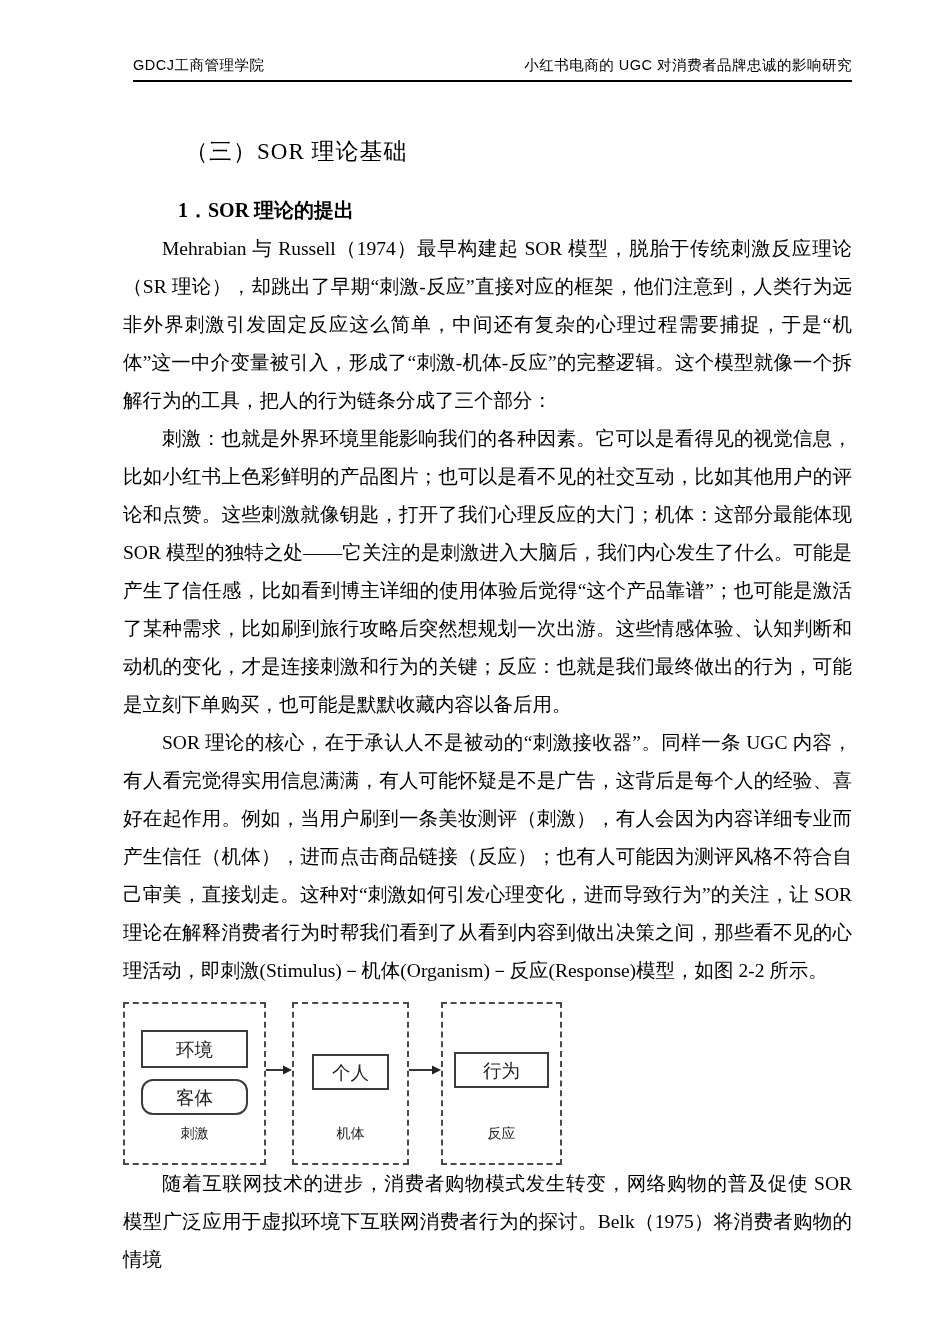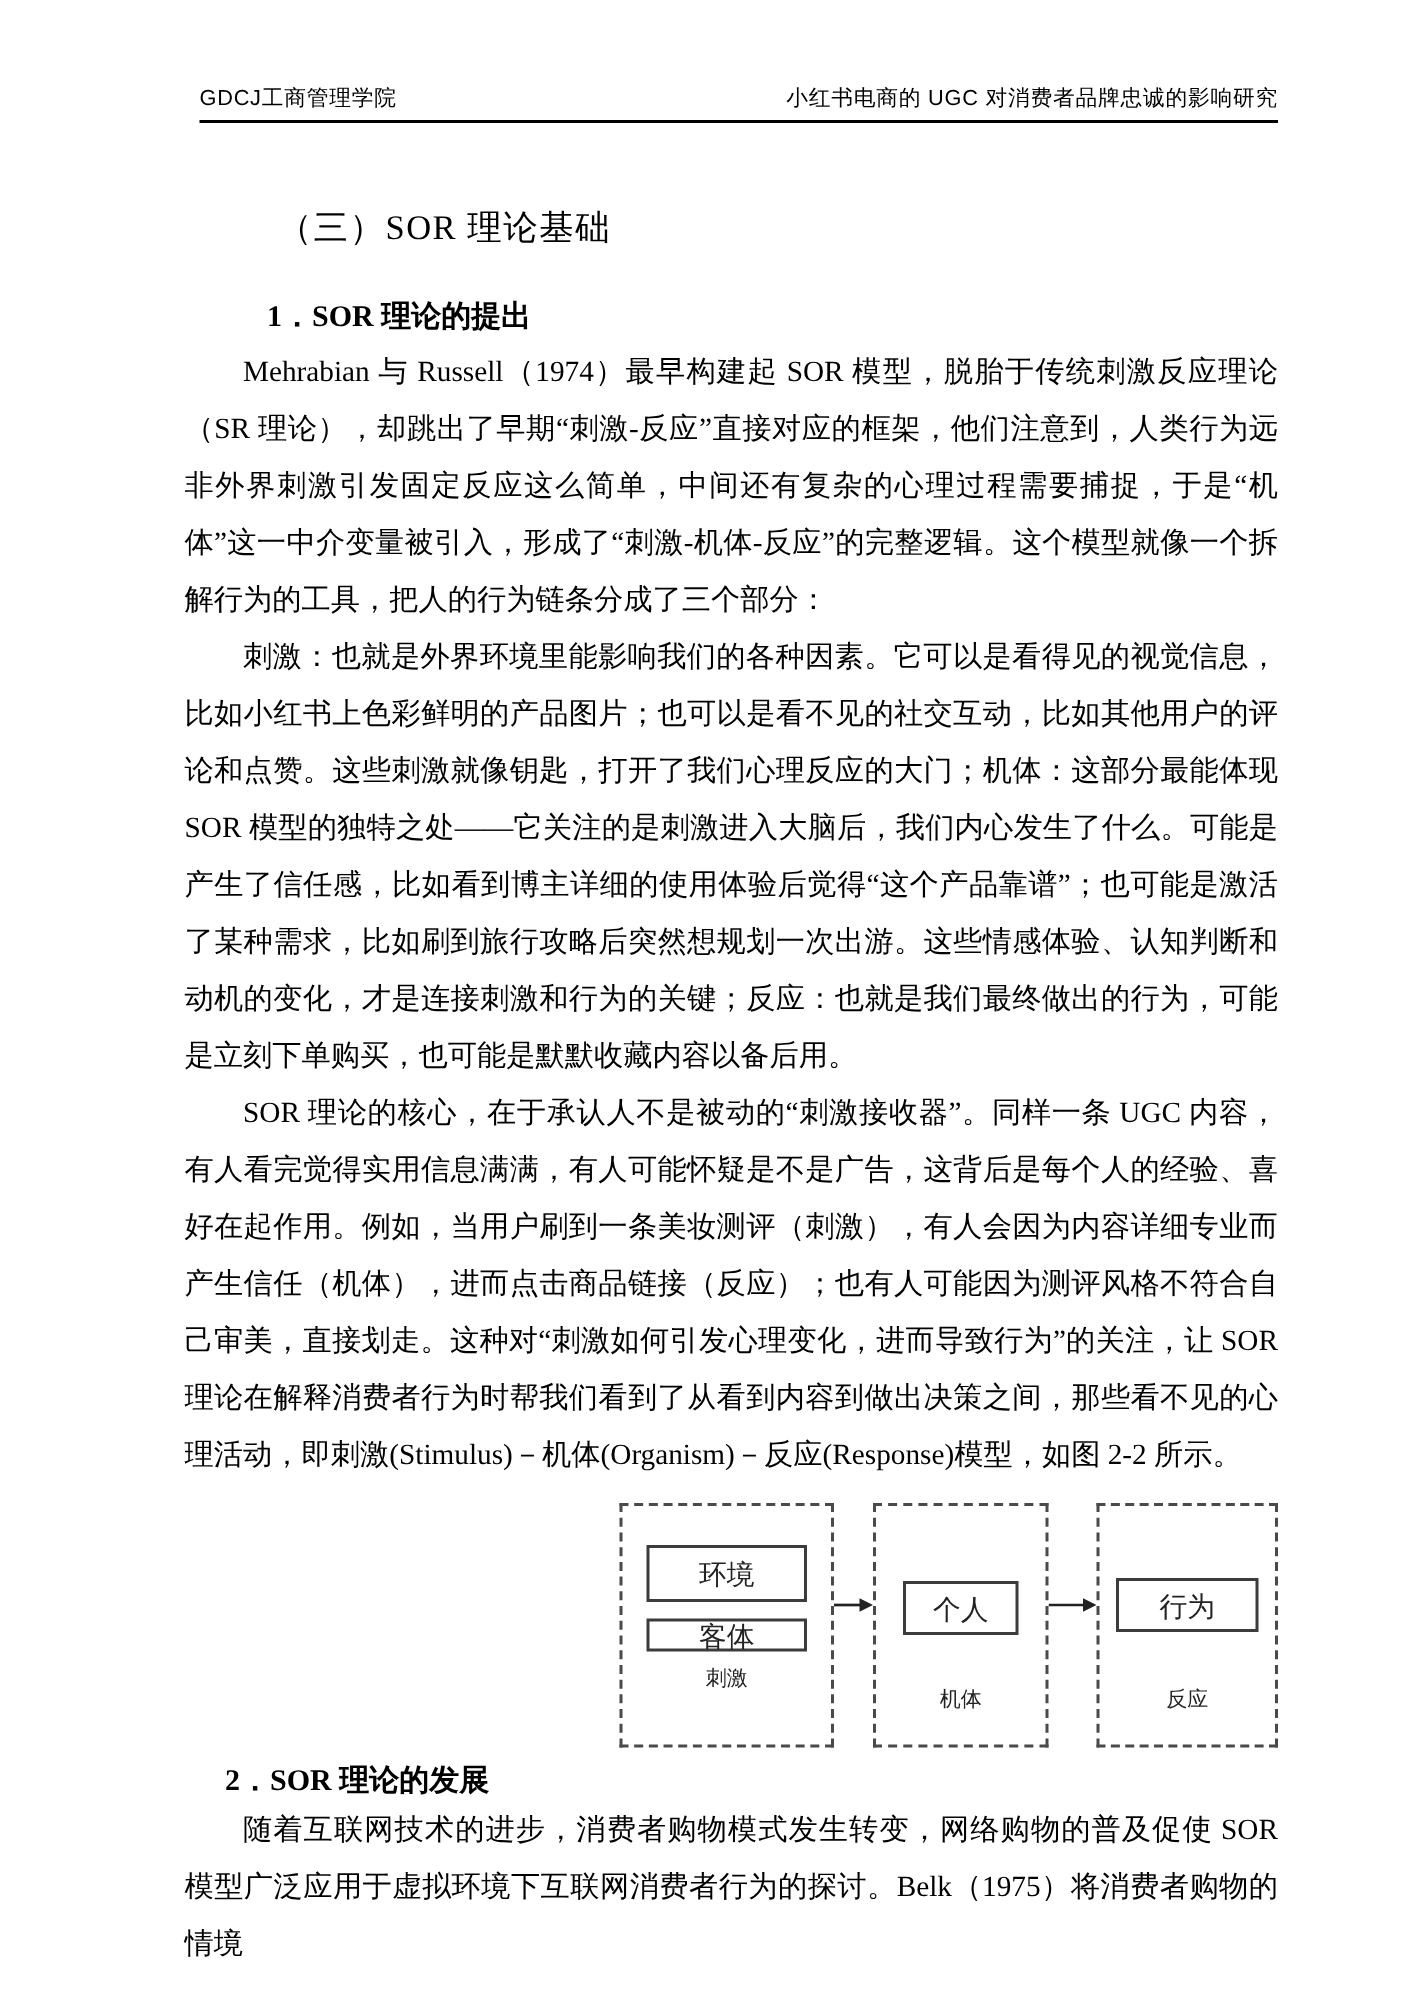--- a/index.html
+++ b/index.html
@@ -28,37 +28,37 @@
   .sec-heading.first { margin:30px 0 6px 55px; }
   .sec-heading.second { margin:8px 0 2px 27px; }
 
   p.body-par {
     margin:0; font-size:19.5px; line-height:38px;
     text-align:justify; text-indent:2em;
   }
   p.body-par + p.body-par { margin-top:0; }
 
   .figure-row {
-    display:flex; justify-content:flex-end; align-items:flex-start;
+    display:flex; justify-content:flex-start; align-items:flex-start;
     margin-top:12px; color:#222;
   }
   .dashed-box {
     border:2px dashed #4a4a4a; height:163px; box-sizing:border-box;
     display:flex; flex-direction:column; align-items:center;
   }
   .g1 { width:143px; padding-top:26px; }
   .g2 { width:117px; padding-top:50px; }
   .g3 { width:121px; padding-top:48px; }
   .node {
     border:2px solid #3c3c3c; box-sizing:border-box; background:#fff;
     display:flex; align-items:center; justify-content:center;
     font-size:18.5px; color:#222;
   }
   .n-env { width:107px; height:38px; }
-  .n-obj { width:107px; height:22px; margin-top:11px; }
+  .n-obj { width:107px; height:36px; margin-top:11px;border-radius:12px; }
   .n-per { width:77px;  height:36px; }
   .n-beh { width:95px;  height:36px; }
   .group-label { font-size:14px; line-height:22px; }
   .g1 .group-label { margin-top:8px; }
   .g2 .group-label { margin-top:33px; }
   .g3 .group-label { margin-top:35px; }
   .arrow-wrap { display:flex; align-items:center; margin-top:62px; }
 
   .figure-caption {
     text-align:center; font-weight:bold; font-size:16.5px;
@@ -111,17 +111,16 @@
     </div>
 
     <div class="dashed-box g3">
       <div class="node n-beh">行为</div>
       <div class="group-label">反应</div>
     </div>
 
   </div>
 
 
-  <div class="sec-heading second">2．SOR 理论的发展</div>
 
   <p class="body-par">随着互联网技术的进步，消费者购物模式发生转变，网络购物的普及促使 SOR 模型广泛应用于虚拟环境下互联网消费者行为的探讨。Belk（1975）将消费者购物的情境</p>
 
 </div>
 
 </body></html>

